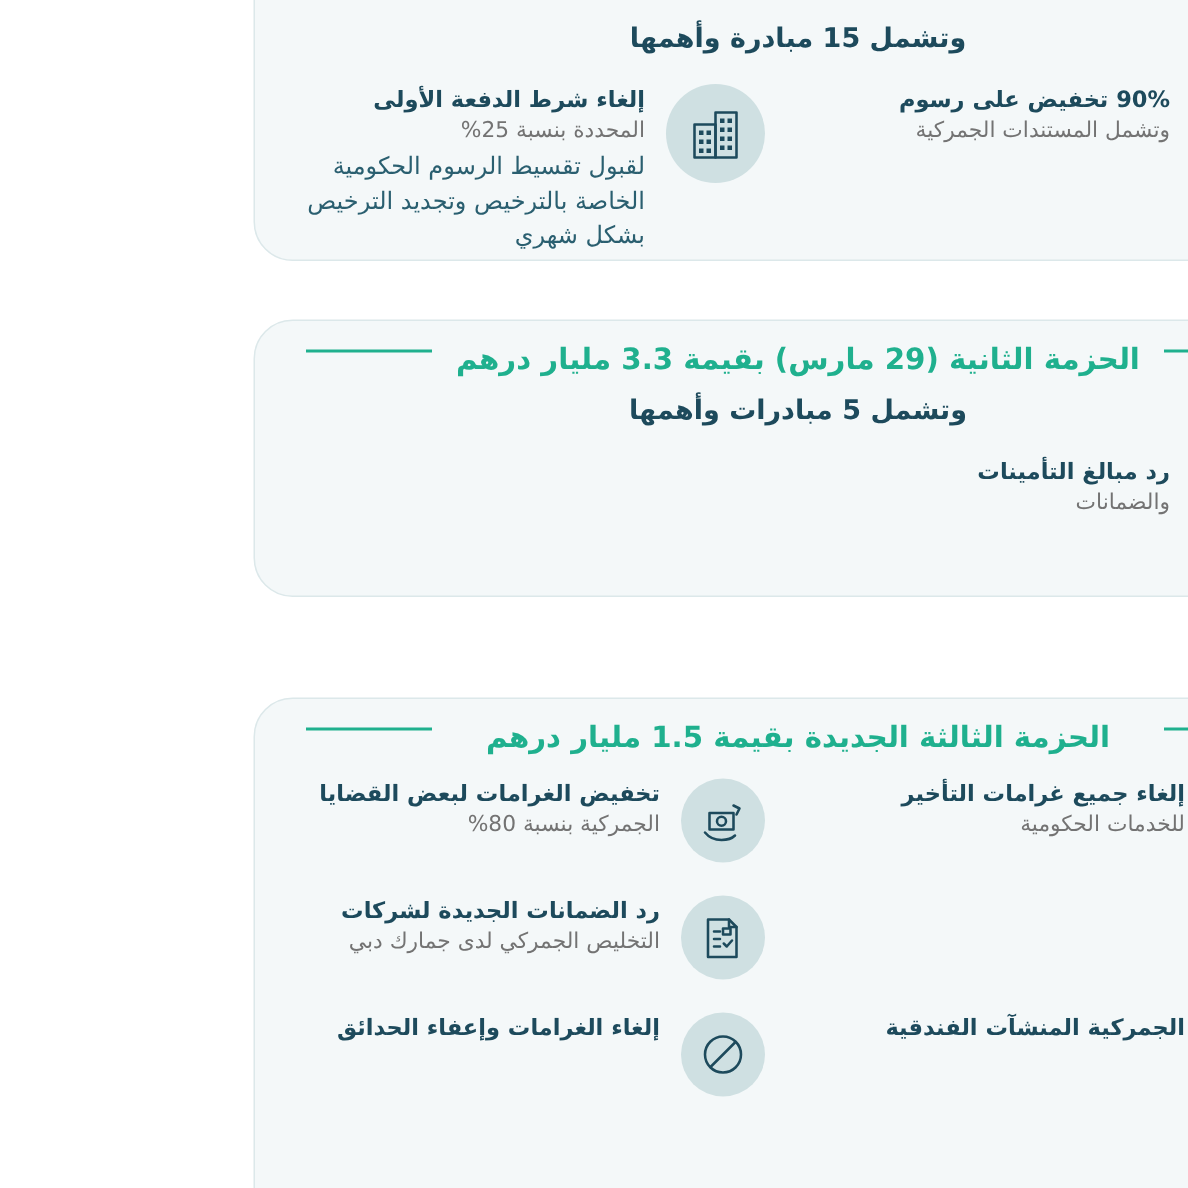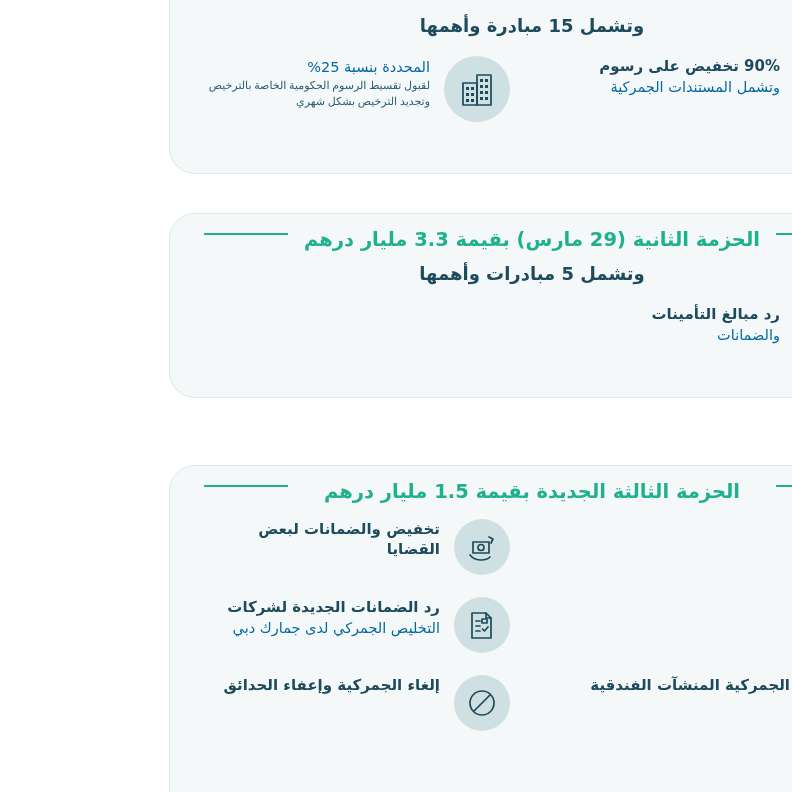--- a/index.html
+++ b/index.html
@@ -78,30 +78,29 @@
     text-align: right;
     padding-top: 2px;
   }
   .item-h {
     color: #1d4a5c;
     font-size: 15px;
     font-weight: bold;
     line-height: 1.35;
   }
   .item-p {
-    color: #0369a1;
+    color: #737373;
     font-size: 14.5px;
     line-height: 1.4;
     margin-top: 1px;
   }
   .item-p.small {
-    font-size: 11px;
+    font-size: 16px;
     line-height: 1.45;
     color: #2a5f70;
-    font-family: Liberation Serif, serif;
   }
 
   
   .disc {
     position: relative;
     flex: 0 0 auto;
     width: 56px;
     height: 56px;
     border-radius: 50%;
     background: #cfe0e2;
@@ -158,20 +157,21 @@
       <div class="item">
         <div class="disc big">
           <svg width="40" height="40" viewBox="0 0 40 40">
             <path class="stroke" d="M6 14 h14 v22 h-14 z"></path>
             <path class="stroke" d="M20 6 h14 v30 h-14 z"></path>
             <path class="fill" d="M9 18h3v3H9z M14 18h3v3h-3z M9 24h3v3H9z M14 24h3v3h-3z M9 30h3v3H9z M14 30h3v3h-3z"></path>
             <path class="fill" d="M23 10h3v3h-3z M28 10h3v3h-3z M23 16h3v3h-3z M28 16h3v3h-3z M23 22h3v3h-3z M28 22h3v3h-3z M23 28h3v3h-3z M28 28h3v3h-3z"></path>
           </svg>
         </div>
         <div class="item-txt">
+          <div class="item-h">إلغاء شرط الدفعة الأولى</div>
           <div class="item-p">المحددة بنسبة 25%</div>
           <div class="item-p small">لقبول تقسيط الرسوم الحكومية الخاصة بالترخيص وتجديد الترخيص بشكل شهري</div>
         </div>
       </div>
     </div>
   </div>
 
   <div class="pkg" id="pkg2">
     <div class="title-wrap">
       <div class="pkg-title">الحزمة الثانية (29 مارس) بقيمة 3.3 مليار درهم</div>
@@ -208,33 +208,38 @@
     <div class="items">
 
       <div class="item">
         <div class="disc">
           <svg width="36" height="36" viewBox="0 0 36 36">
             <path class="stroke" d="M7 4 h17 l5 5 v23 h-22 z"></path>
             <path class="stroke" d="M11 12 h12 M11 17 h12 M11 22 h7"></path>
             <path class="stroke" d="M24 22 l3 8 h-6 z"></path>
           </svg>
         </div>
+        <div class="item-txt">
+          <div class="item-h">إلغاء جميع غرامات التأخير</div>
+          <div class="item-p">للخدمات الحكومية</div>
+        </div>
       </div>
 
       <div class="item">
         <div class="disc">
           <svg width="36" height="36" viewBox="0 0 36 36">
             <path class="stroke" d="M9 13 h16 v11 h-16 z"></path>
             <circle class="stroke" cx="17" cy="18.5" r="3"></circle>
             <path class="stroke" d="M25 8 l4 2 l-2 4"></path>
             <path class="stroke" d="M6 26 q4 5 11 5 q6 0 9 -3"></path>
           </svg>
         </div>
         <div class="item-txt">
-          <div class="item-h">تخفيض والضمانات لبعض القضايا</div>
+          <div class="item-h">تخفيض الغرامات لبعض القضايا</div>
+          <div class="item-p">الجمركية بنسبة 80%</div>
         </div>
       </div>
 
       <div class="item">
         <div class="disc">
           <svg width="36" height="36" viewBox="0 0 36 36">
             <path class="stroke" d="M13 5 l9 3 v10 q0 8 -9 12 q-9 -4 -9 -12 v-10 z"></path>
             <path class="stroke" d="M9.5 16 l3 3 l6 -7"></path>
             <path class="stroke" d="M28 8 l4 4 l-10 10 l-5 1 l1 -5 z"></path>
           </svg>
@@ -270,19 +275,19 @@
       </div>
 
       <div class="item">
         <div class="disc">
           <svg width="36" height="36" viewBox="0 0 36 36">
             <circle class="stroke" cx="18" cy="18" r="12"></circle>
             <path class="stroke" d="M10 26 L26 10"></path>
           </svg>
         </div>
         <div class="item-txt">
-          <div class="item-h">إلغاء الجمركية وإعفاء الحدائق</div>
+          <div class="item-h">إلغاء الغرامات وإعفاء الحدائق</div>
         </div>
       </div>
 
     </div>
   </div>
 </div>
 
 </body></html>

